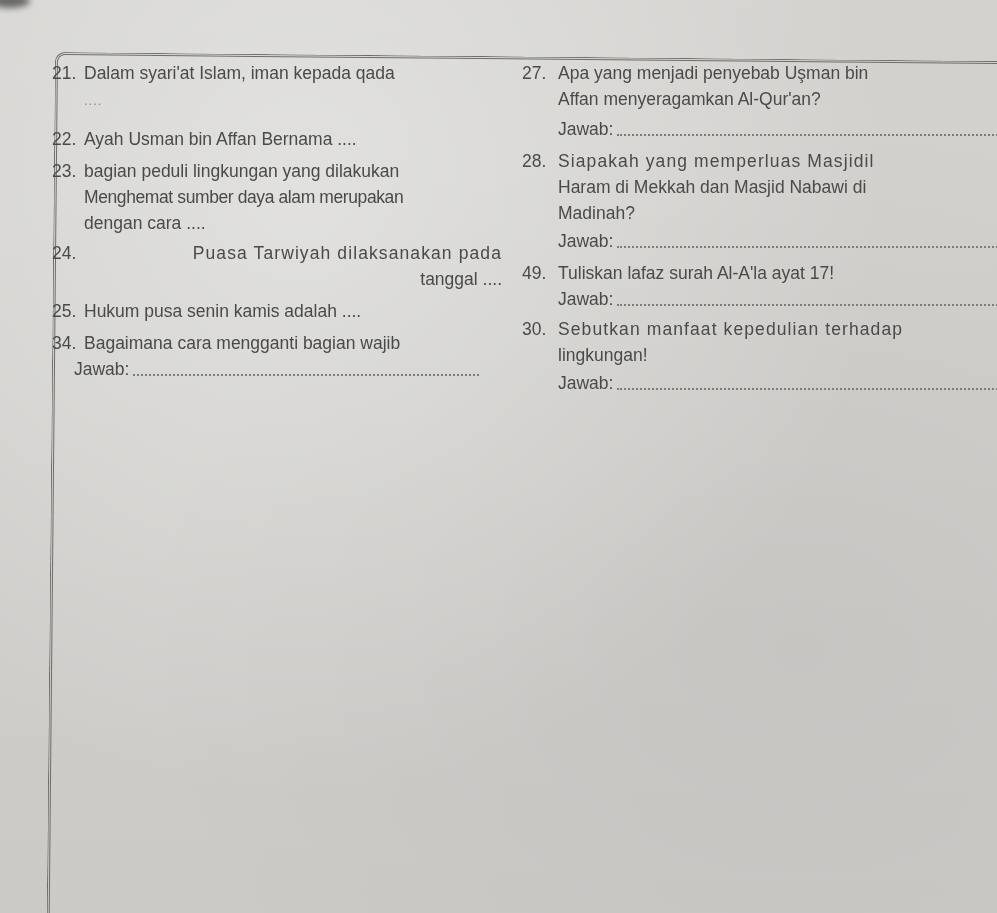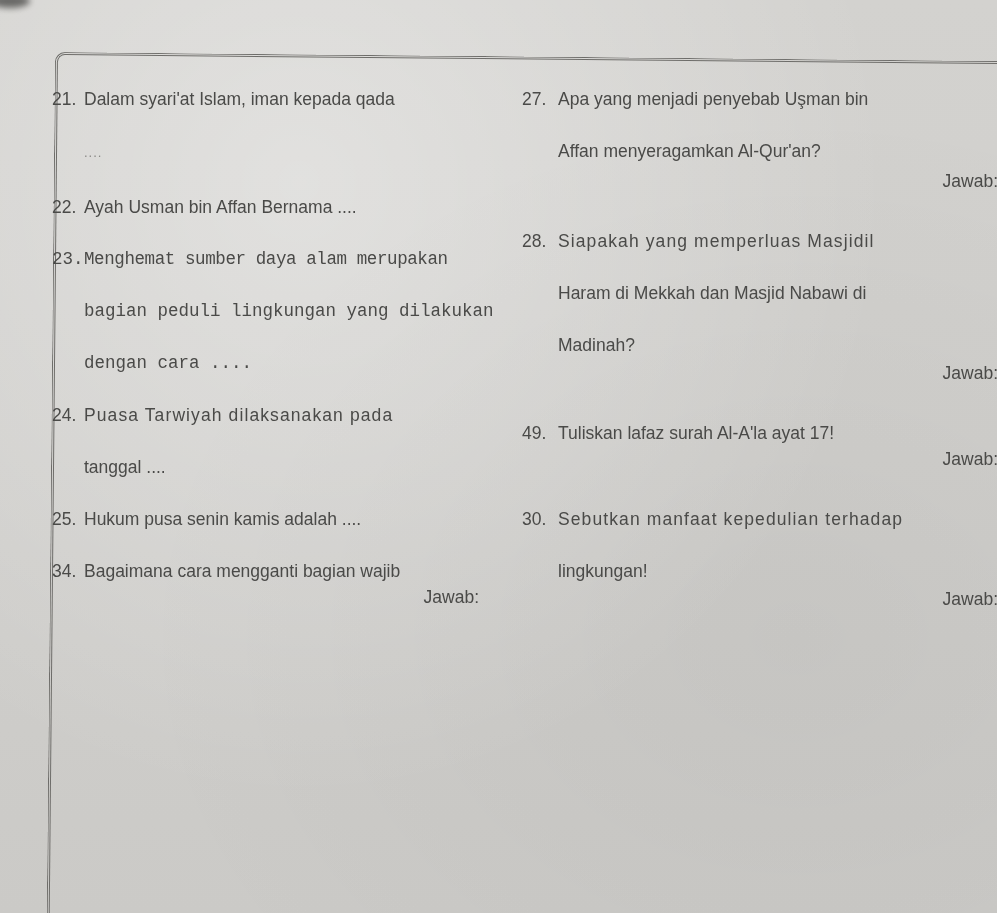--- a/index.html
+++ b/index.html
@@ -26,25 +26,25 @@
     border-left: 3px double #6e6d6a;
     border-top-left-radius: 10px;
     transform: rotate(0.55deg);
     transform-origin: 0 0;
   }
   .col { position: absolute; }
   .col-left { left: 52px; top: 60px; width: 450px; }
   .col-right { left: 522px; top: 60px; width: 480px; }
   .q { position: relative; font-size: 17.5px; line-height: 26px; }
   .q .num { position: absolute; left: 0; top: 0; }
-  .q .line { display: block; padding-left: 32px; white-space: nowrap; margin-top: 26px; }
+  .q .line { display: block; padding-left: 32px; white-space: nowrap; }
   .spaced { letter-spacing: 1.1px; }
   .answer {
     display: flex; align-items: flex-end; padding-left: 32px; white-space: nowrap;
-    font-size: 17.5px; line-height: 26px; flex-direction: column;
+    font-size: 17.5px; line-height: 26px;
   }
   .dots {
     flex: 1; height: 1px; margin-left: 4px; margin-bottom: 6px;
     border-bottom: 2px dotted #7d7c79;
   }
   .blank-dots { font-size: 13px; color: #8a8986; letter-spacing: 1px; }
 </style>
 </head>
 <body>
 
@@ -58,28 +58,28 @@
     <span class="num">21.</span>
     <span class="line">Dalam syari'at Islam, iman kepada qada</span>
     <span class="line blank-dots" style="line-height:30px;">....</span>
   </div>
 
   <div class="q" style="margin-bottom:6px;">
     <span class="num">22.</span>
     <span class="line">Ayah Usman bin Affan Bernama ....</span>
   </div>
 
-  <div class="q" style="margin-bottom:4px;font-family:Liberation Mono, monospace;">
+  <div class="q" style="margin-bottom:4px;">
     <span class="num">23.</span>
+    <span class="line">bagian peduli lingkungan yang dilakukan</span>
     <span class="line" style="letter-spacing:-0.4px;">Menghemat sumber daya alam merupakan</span>
-    <span class="line">bagian peduli lingkungan yang dilakukan</span>
     <span class="line">dengan cara ....</span>
   </div>
 
-  <div class="q" style="margin-bottom:6px;">
+  <div class="q" style="margin-bottom:6px;text-align:right;">
     <span class="num">24.</span>
     <span class="line spaced">Puasa Tarwiyah dilaksanakan pada</span>
     <span class="line">tanggal ....</span>
   </div>
 
   <div class="q" style="margin-bottom:6px;">
     <span class="num">25.</span>
     <span class="line">Hukum pusa senin kamis adalah ....</span>
   </div>
 

